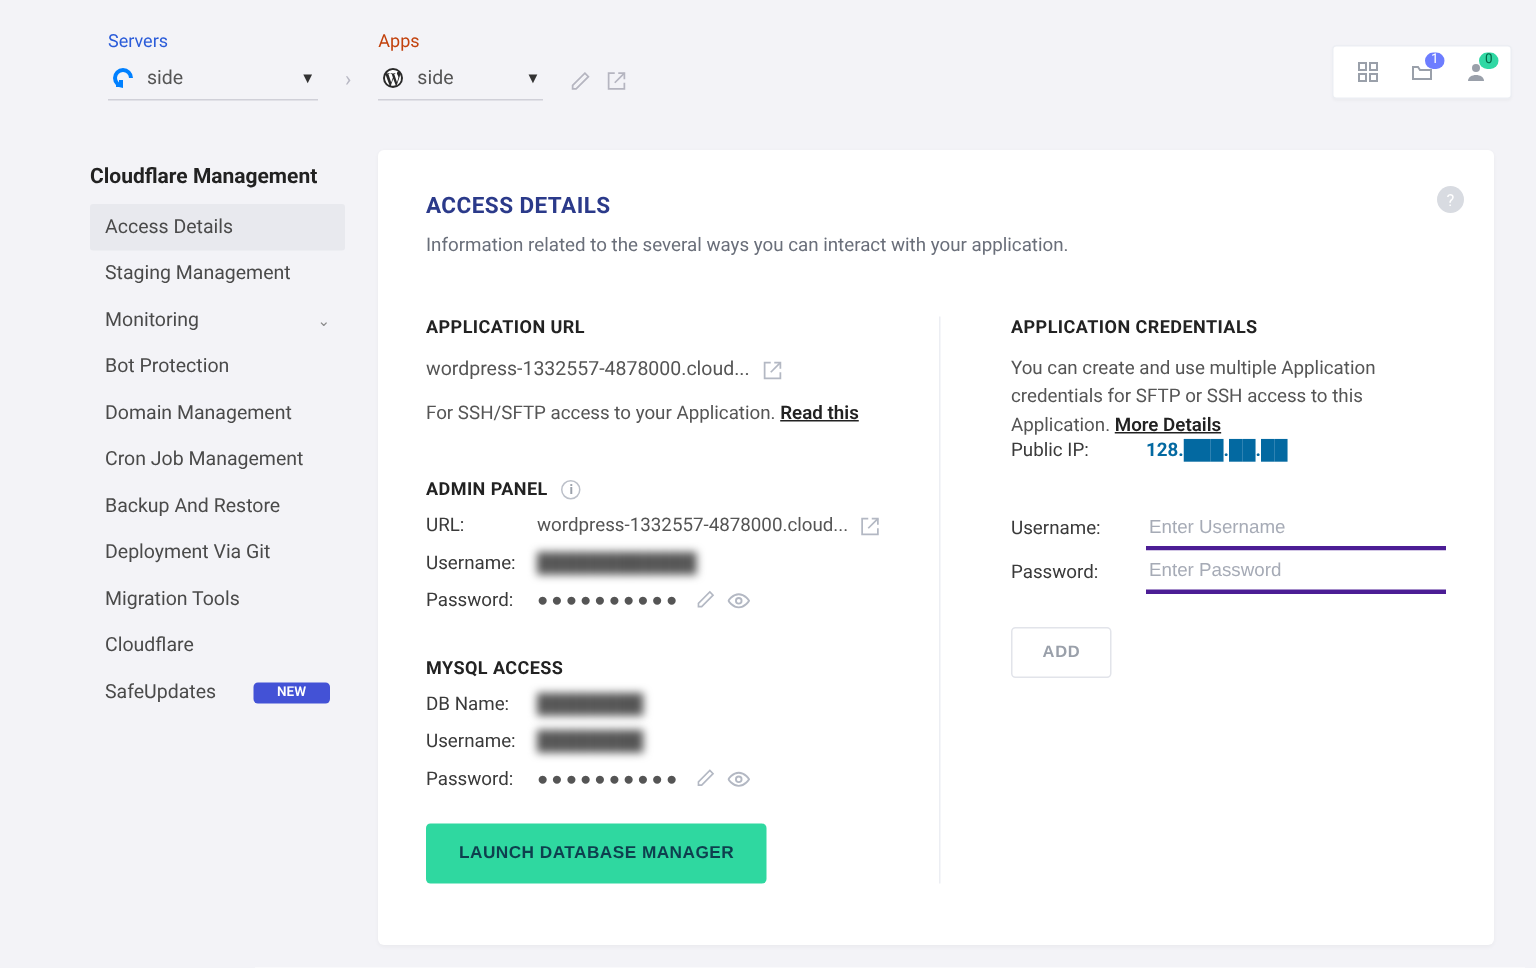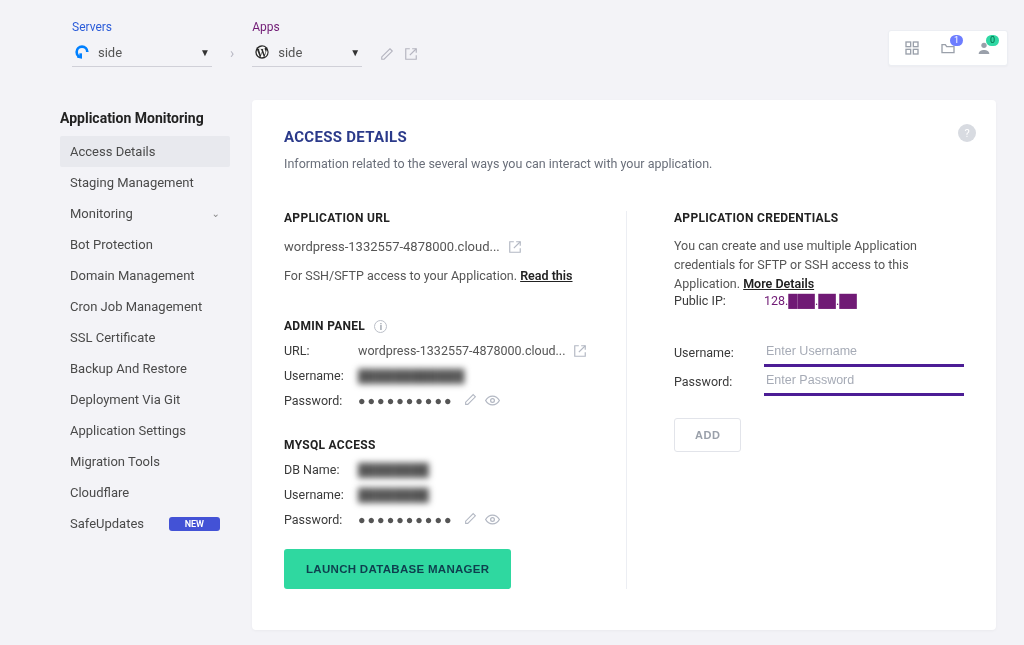--- a/index.html
+++ b/index.html
@@ -17,21 +17,21 @@
   .top-context {
     position: absolute;
     left: 72px;
     top: 20px;
     display: flex;
     align-items: flex-end;
     gap: 18px;
   }
   .ctx-block { display:flex; flex-direction:column; gap:6px; }
   .ctx-label { color:#2b5cd9; font-size:12px; }
-  .ctx-label.app { color:#701a75; }
+  .ctx-label.app { color:#c2410c; }
   .ctx-select {
     display:flex; align-items:center; gap:8px;
     border-bottom:1px solid #d0d0d8;
     padding:4px 2px 6px 2px;
     min-width:140px;
     cursor:pointer;
     position:relative;
   }
   .ctx-select.app { min-width:110px; }
   .ctx-icon { width:16px;height:16px;display:flex;align-items:center;justify-content:center; }
@@ -126,21 +126,21 @@
     letter-spacing:.3px;
     border:none;
     padding:14px 22px;
     border-radius:3px;
     cursor:pointer;
   }
 
   .cred-text { font-size:12.5px; color:#555; margin-top:12px; line-height:1.5;}
   .cred-row { display:flex; align-items:center; font-size:12.5px;}
   .cred-row .k { width:90px; color:#3a3a3a;}
-  .cred-row .v { color:#701a75; }
+  .cred-row .v { color:#0369a1;font-weight:bold; }
   .cred-input {
     border:none; border-bottom:3px solid #4c1d95; outline:none;
     font-size:12.5px; padding:6px 2px; width:200px; color:#4c1d95;
   }
   .cred-input::placeholder { color:#a6abb6; }
   .add-btn {
     margin-top:22px; background:#fff; border:1px solid #e2e4ea;
     color:#9aa0aa; font-weight:600; font-size:11px; letter-spacing:.5px;
     padding:10px 20px; border-radius:3px; cursor:pointer;
   }
@@ -214,21 +214,21 @@
   <span class="tb-icon">
     <svg width="16" height="16" viewBox="0 0 24 24" fill="#9aa0aa">
         <circle cx="12" cy="8" r="4"></circle>
         <path d="M4 21c0-4 4-6 8-6s8 2 8 6Z"></path>
       </svg>
     <span class="mini-badge green">0</span>
   </span>
 </div>
 
 <div class="sidebar">
-  <div class="sidebar-title">Application Monitoring</div>
+  <div class="sidebar-title">Cloudflare Management</div>
 
   <div class="nav-item active">
     <span>Access Details</span>
   </div>
   <div class="nav-item">
     <span>Staging Management</span>
   </div>
   <div class="nav-item">
     <span>Monitoring</span>
     <span class="nav-chevron">⌄</span>
@@ -236,30 +236,24 @@
   <div class="nav-item">
     <span>Bot Protection</span>
   </div>
   <div class="nav-item">
     <span>Domain Management</span>
   </div>
   <div class="nav-item">
     <span>Cron Job Management</span>
   </div>
   <div class="nav-item">
-    <span>SSL Certificate</span>
-  </div>
-  <div class="nav-item">
     <span>Backup And Restore</span>
   </div>
   <div class="nav-item">
     <span>Deployment Via Git</span>
-  </div>
-  <div class="nav-item">
-    <span>Application Settings</span>
   </div>
   <div class="nav-item">
     <span>Migration Tools</span>
   </div>
   <div class="nav-item">
     <span>Cloudflare</span>
   </div>
   <div class="nav-item">
     <span>SafeUpdates</span>
     <span class="new-badge">NEW</span>

